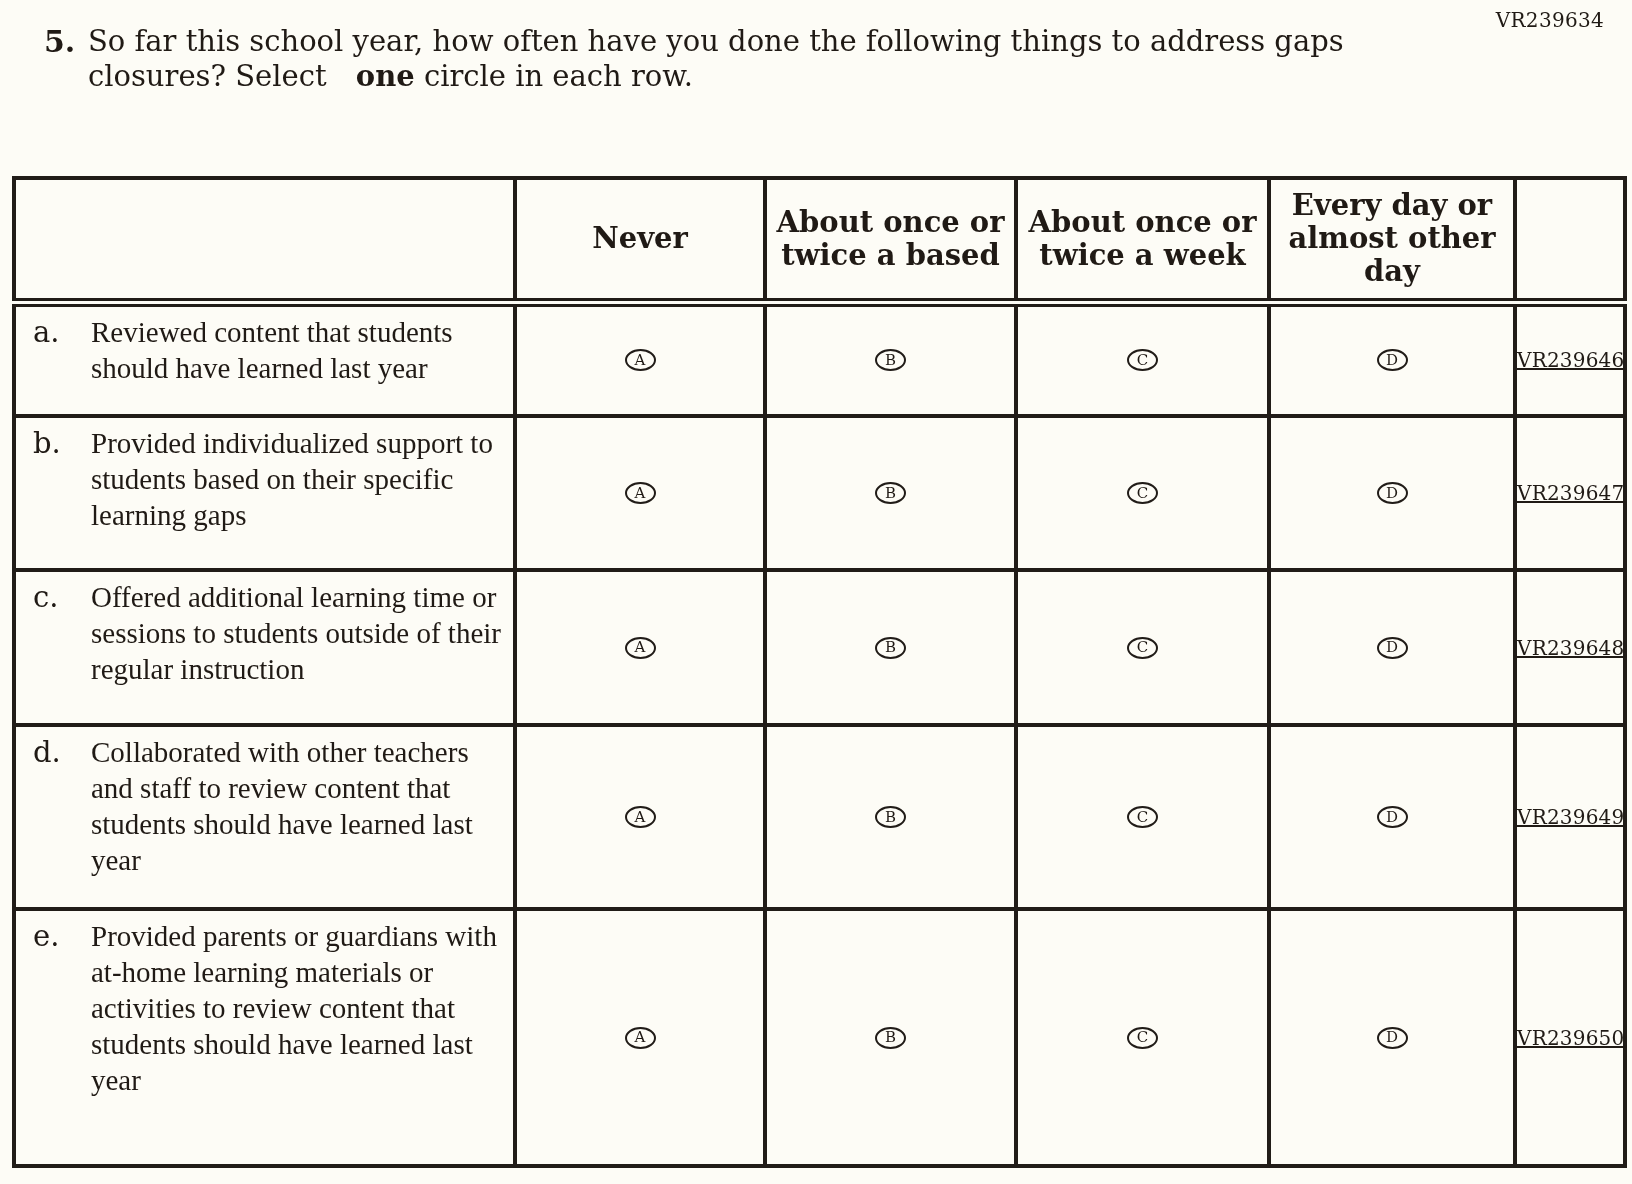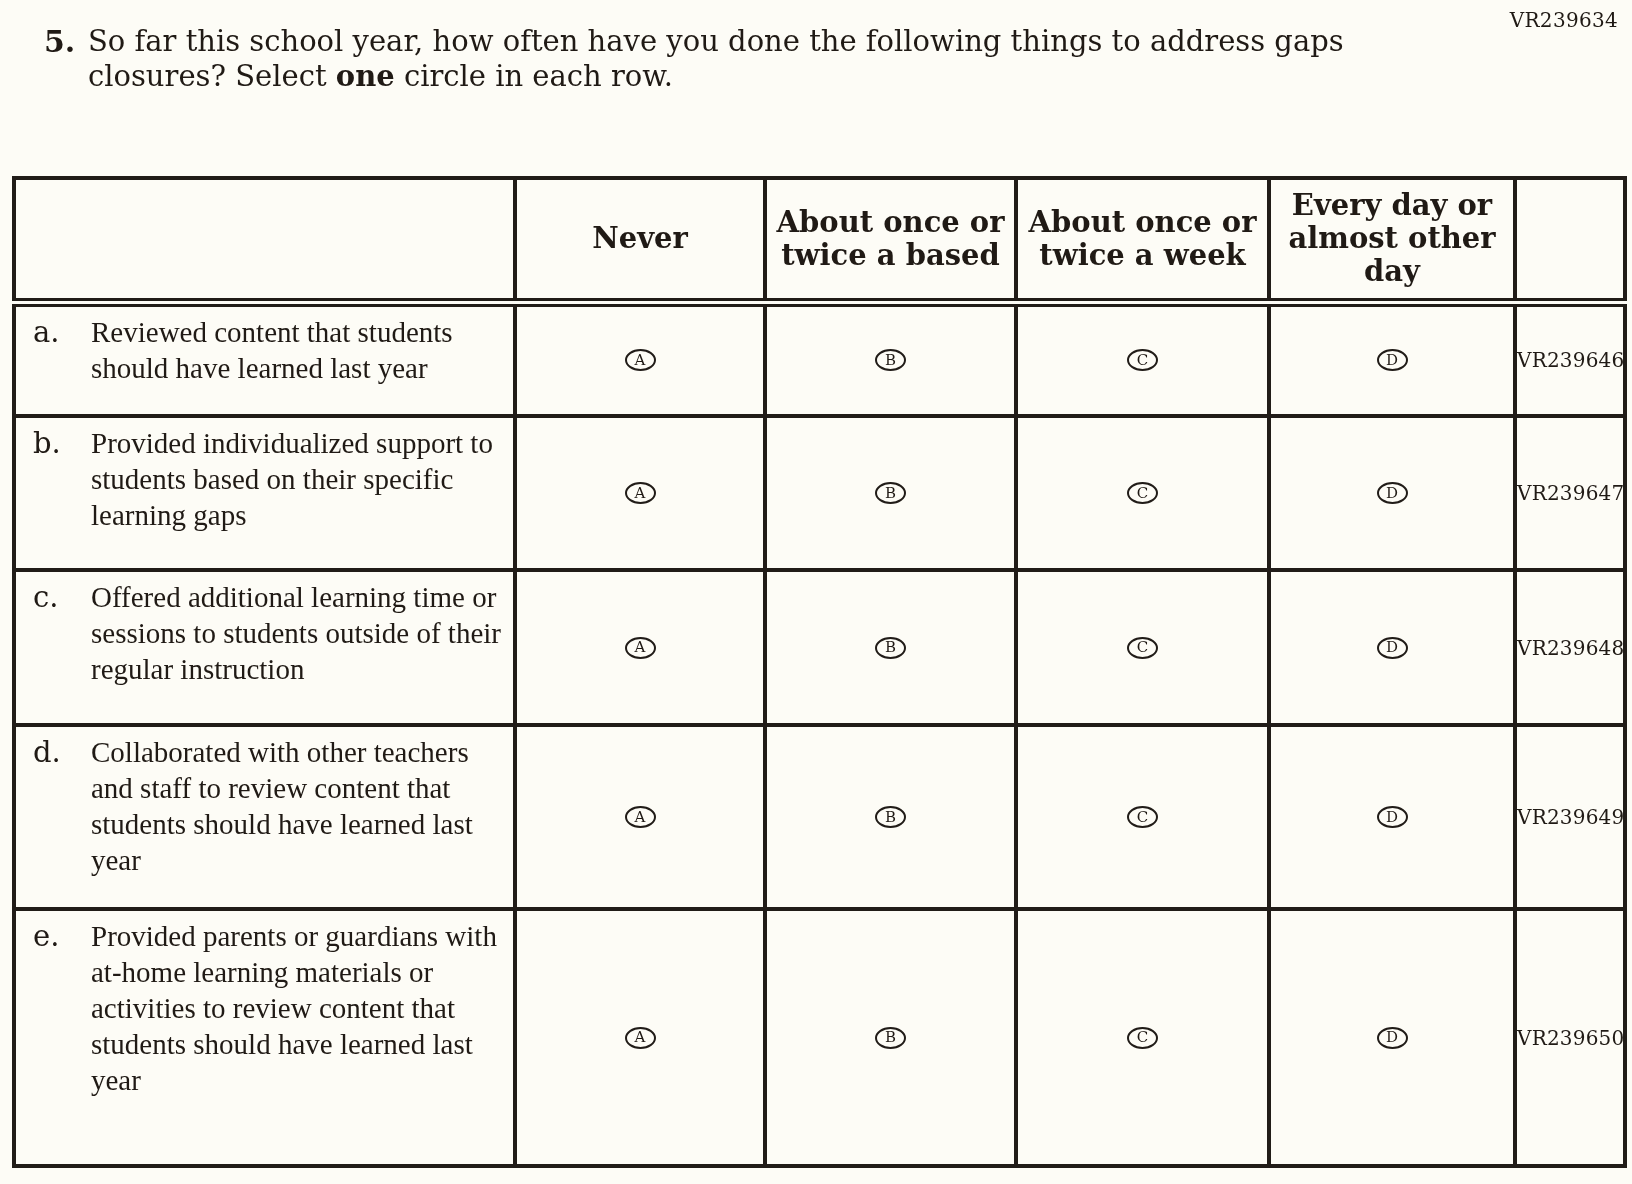--- a/index.html
+++ b/index.html
@@ -6,42 +6,42 @@
   html, body {
     width: 1632px; height: 1184px;
     background: #fdfcf6;
     font-family: "DejaVu Serif", "Liberation Serif", serif;
     color: #201a15;
     position: relative;
     overflow: hidden;
   }
   .top-code {
     position: absolute;
-    top: 8px; right: 14px;
+    top: 8px; right: 28px;
     font-size: 20px;
     letter-spacing: 0.3px;
   }
   .question {
     position: absolute;
     top: 24px; left: 44px;
     display: flex;
     align-items: flex-start;
   }
   .q-num {
     font-weight: bold;
     font-size: 30px;
     line-height: 35px;
     width: 44px;
     flex: none;
   }
   .q-text {
     font-size: 29px;
     line-height: 35px;
   }
-  .q-text .bold { font-weight: bold; }
+  .q-text .bold { font-weight: bold; margin-left: 20px; }
 
   table.grid {
     position: absolute;
     top: 176px; left: 12px;
     width: 1611px;
     border-collapse: collapse;
     table-layout: fixed;
   }
   table.grid col.c-item { width: 501px; }
   table.grid col.c-opt1 { width: 250px; }
@@ -93,20 +93,21 @@
     font-size: 15px;
     line-height: 1;
     cursor: pointer;
     background: transparent;
   }
   td.code {
     text-align: left;
     vertical-align: middle;
     font-size: 20px;
     letter-spacing: 0.2px;
+    text-decoration: underline;
   }
 </style>
 </head>
 <body>
 
 <div class="top-code">VR239634</div>
 
 <div class="question">
   <div class="q-num">5.</div>
   <div class="q-text">

